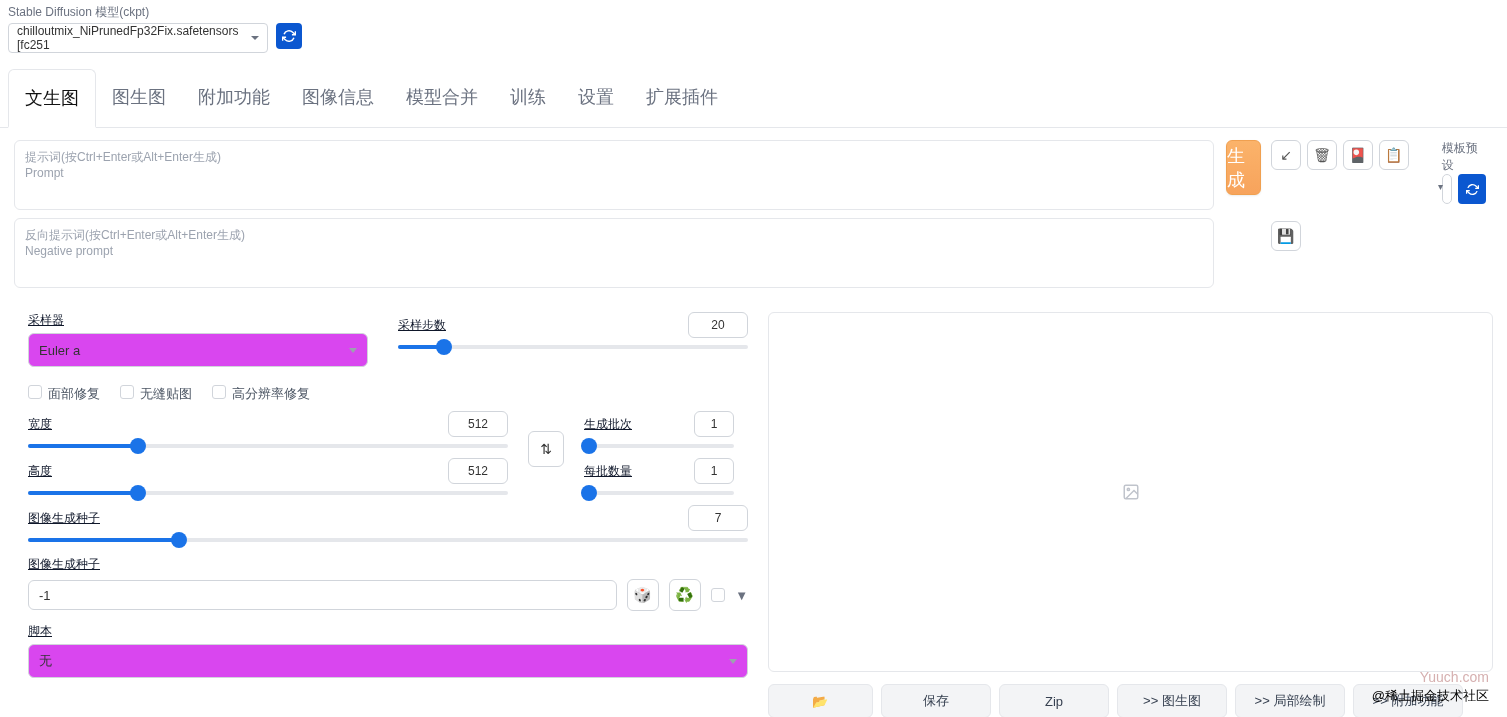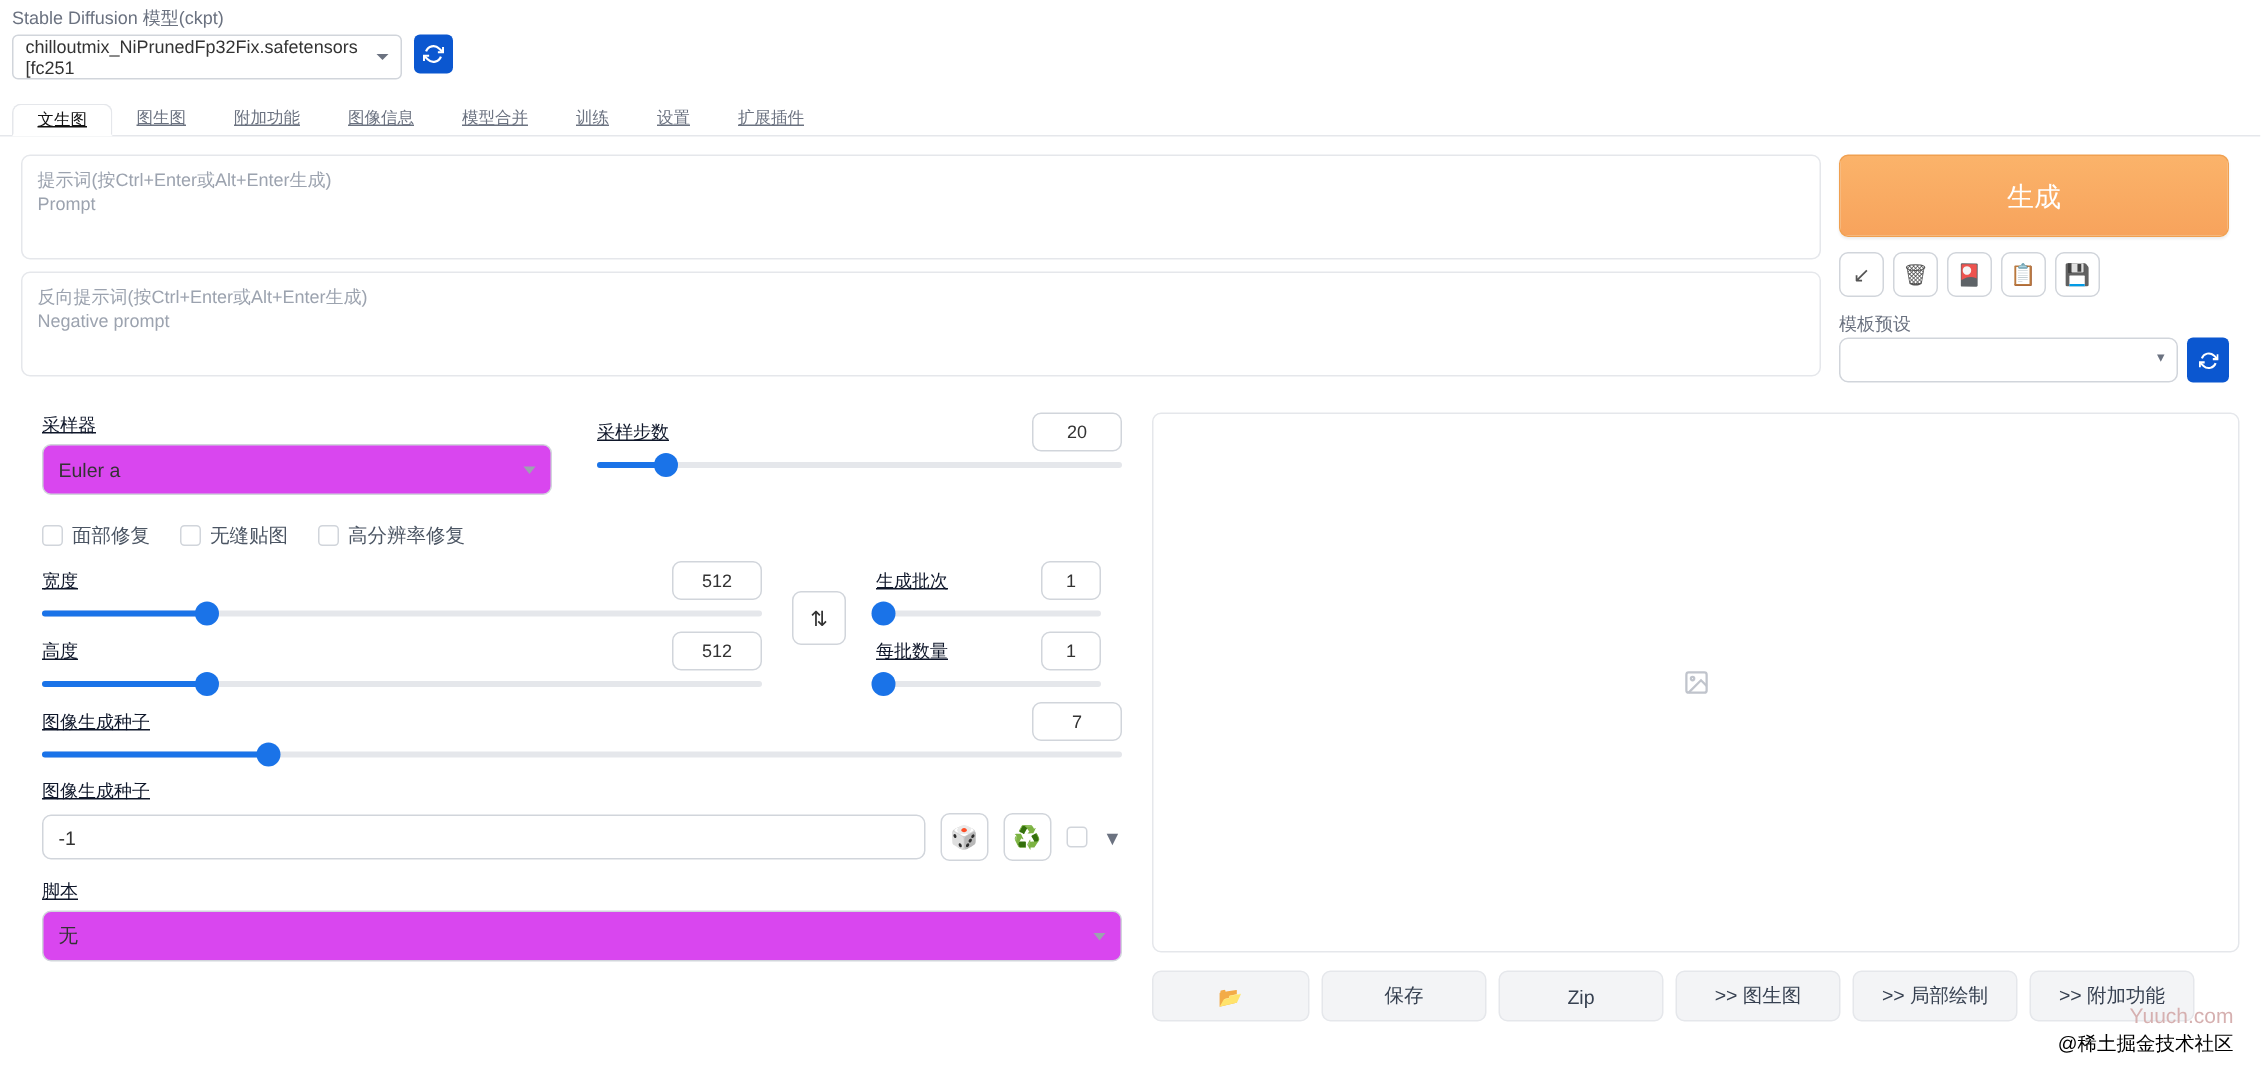--- a/index.html
+++ b/index.html
@@ -6,26 +6,26 @@
 body { font-family: -apple-system, BlinkMacSystemFont, "Segoe UI", Arial, sans-serif; font-size: 13px; color: #333; background: #fff; width: 1507px; height: 717px; overflow: hidden; position: relative; }
 
 .header-row { padding: 4px 8px 0 8px; }
 .model-label { color: #6b7280; font-size: 12px; }
 .model-row { display: flex; gap: 8px; align-items: flex-start; margin-top: 2px; }
 .model-select { width: 260px; height: 30px; border: 1px solid #d1d5db; border-radius: 4px; padding: 0 24px 0 8px; font-size: 12px; background: #fff; position: relative; display: flex; align-items: center; color: #333; }
 .model-select::after { content: ''; position: absolute; right: 8px; top: 12px; border-left: 4px solid transparent; border-right: 4px solid transparent; border-top: 4px solid #6b7280; }
 .refresh-btn { width: 26px; height: 26px; background: #0b57d0; border-radius: 4px; display: flex; align-items: center; justify-content: center; color: #fff; cursor: pointer; }
 
 .tabs { display: flex; border-bottom: 1px solid #e5e7eb; margin-top: 16px; padding-left: 8px; }
-.tab { padding: 2px 16px; color: #6b7280; cursor: pointer; font-size: 11px; text-decoration: underline; }
+.tab { padding: 16px 16px; color: #6b7280; cursor: pointer; font-size: 18px; }
 .tab.active { color: #111; border: 1px solid #e5e7eb; border-bottom: 2px solid #fff; border-radius: 6px 6px 0 0; margin-bottom: -1px; background: #fff; font-weight: 500;}
 
 .main { display: flex; gap: 12px; padding: 12px 14px 0 14px; }
 .left { flex: 0 0 1200px; }
-.right { flex: 0 0 260px; display: flex; flex-direction: column; gap: 10px; }
+.right { flex: 0 0 260px; display: flex; flex-direction: row; gap: 10px; }
 
 .prompt-box { border: 1px solid #e5e7eb; border-radius: 6px; padding: 8px 10px; min-height: 70px; margin-bottom: 8px; }
 .prompt-box .ph1 { color: #9ca3af; font-size: 12px; }
 .prompt-box .ph2 { color: #9ca3af; font-size: 12px; }
 
 .gen-btn { height: 55px; background: linear-gradient(180deg, #fbb36a, #f7a35c); border-radius: 6px; display: flex; align-items: center; justify-content: center; color: #fff; font-size: 18px; font-weight: 500; border: 1px solid #f0a050; box-shadow: 0 1px 2px rgba(0,0,0,.08); cursor: pointer; }
 .icon-row { display: flex; gap: 6px; flex-wrap: wrap; }
 .mini-btn { width: 30px; height: 30px; border: 1px solid #d1d5db; border-radius: 6px; display: flex; align-items: center; justify-content: center; background: #fff; cursor: pointer; font-size: 14px; color: #555;}
 .preset-label { color: #6b7280; font-size: 12px; }
 .preset-row { display: flex; gap: 6px; }
@@ -41,21 +41,21 @@
 .select-box::after { content: ''; position: absolute; right: 10px; top: 14px; border-left: 4px solid transparent; border-right: 4px solid transparent; border-top: 5px solid #9ca3af; }
 
 .row { display: flex; gap: 30px; }
 .col { flex: 1; }
 .slider-track { flex: 1; height: 4px; background: #e5e7eb; border-radius: 2px; position: relative; }
 .slider-fill { position: absolute; left: 0; top: 0; height: 100%; background: #1a73e8; border-radius: 2px; }
 .slider-thumb { position: absolute; top: -6px; width: 16px; height: 16px; background: #1a73e8; border-radius: 50%; transform: translateX(-50%); }
 .num-box { width: 60px; height: 26px; border: 1px solid #d1d5db; border-radius: 6px; text-align: right; font-size: 12px; display: flex; align-items: center; justify-content: center; background: #fff;}
 
 .checks { display: flex; gap: 20px; margin: 18px 0 8px 0; }
-.check { display: flex; align-items: center; gap: 6px; color: #4b5563; font-size: 13px; }
+.check { display: flex; gap: 6px; color: #4b5563; font-size: 13px; }
 .cbox { width: 14px; height: 14px; border: 1.5px solid #d1d5db; border-radius: 3px; }
 
 .wh-block { display: flex; gap: 20px; align-items: flex-start; }
 .wh-left { flex: 0 0 480px; }
 .swap-btn { width: 36px; height: 36px; border: 1px solid #d1d5db; border-radius: 6px; display: flex; align-items: center; justify-content: center; margin-top: 20px; cursor: pointer; font-size:14px;}
 .batch-col { flex: 0 0 150px; }
 
 .seed-row { display: flex; gap: 10px; align-items: center; margin-top: 6px; }
 .seed-input { flex: 1; height: 30px; border: 1px solid #d1d5db; border-radius: 6px; padding: 0 10px; background:#fff; display:flex; align-items:center; font-size:13px;}
 .dice-btn { width: 32px; height: 32px; border: 1px solid #d1d5db; border-radius: 6px; display: flex; align-items: center; justify-content: center; cursor: pointer; font-size:15px;}

